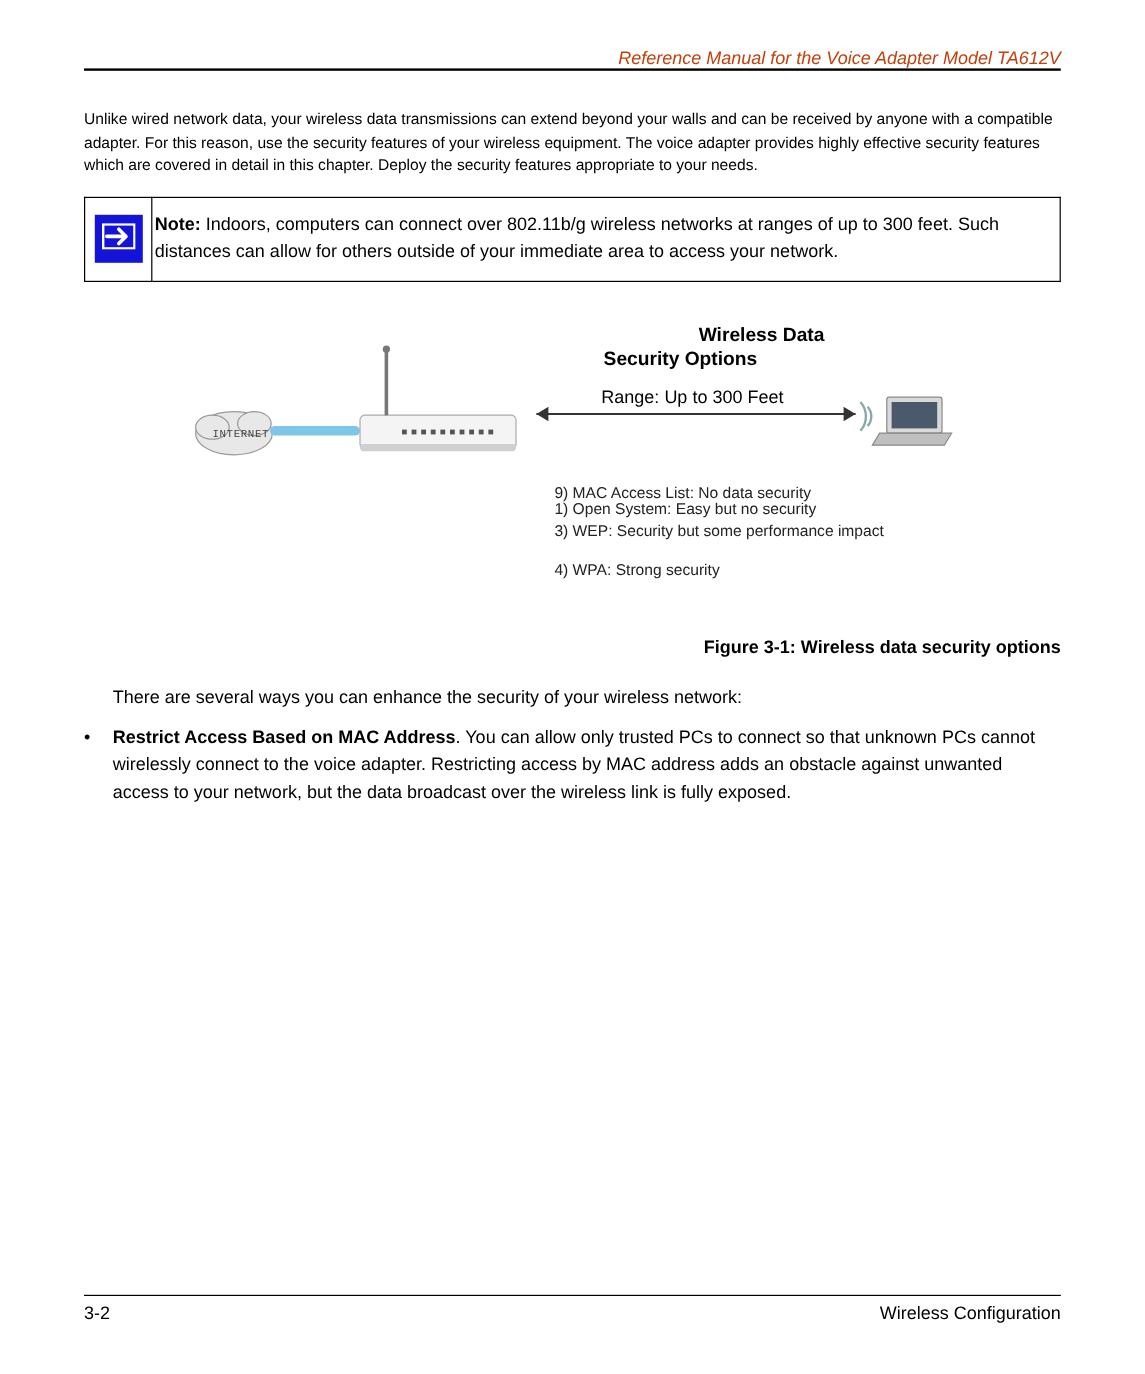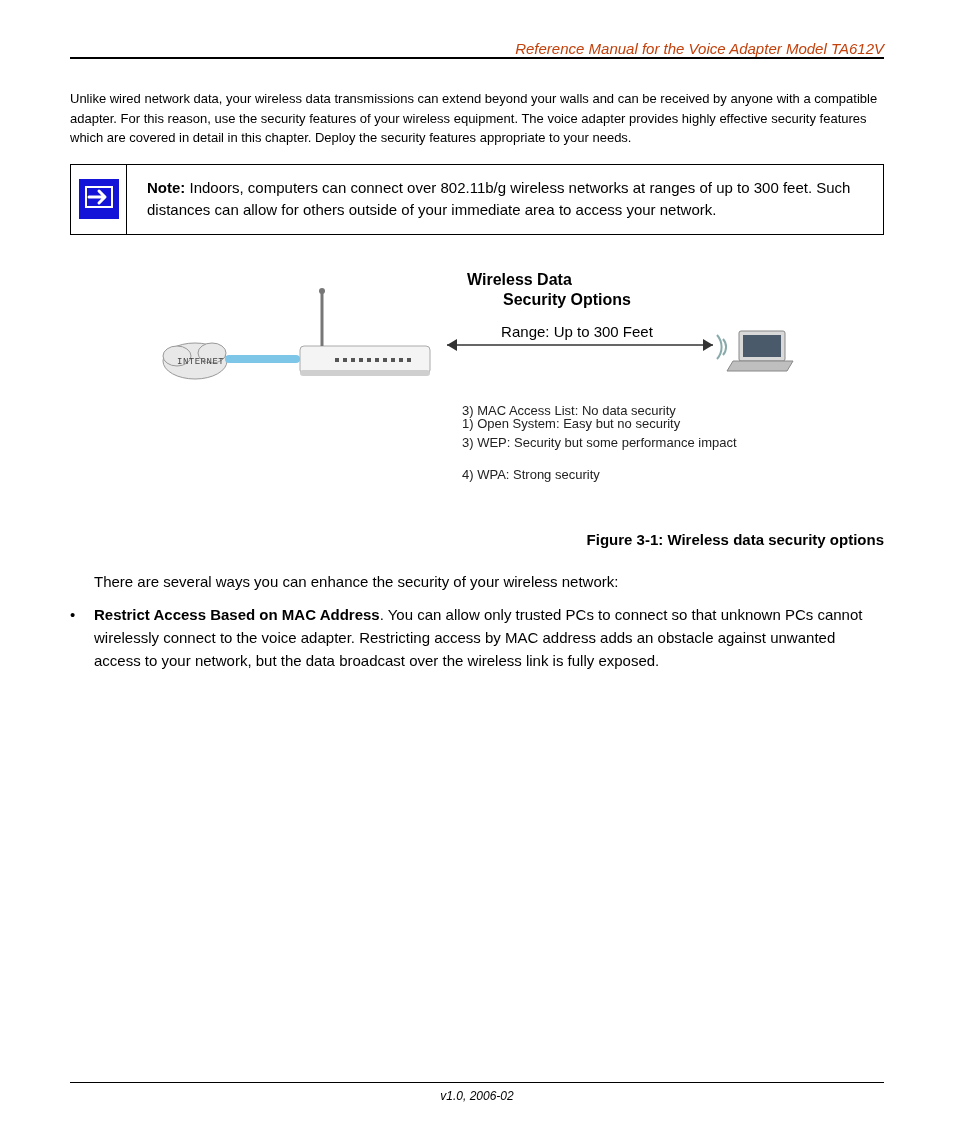--- a/index.html
+++ b/index.html
@@ -30,38 +30,38 @@
     color: #000;
   }
   .note-table {
     border: 1px solid #000;
     border-collapse: collapse;
     width: 100%;
     margin: 14px 0 26px 0;
   }
   .note-table td { border: 1px solid #000; vertical-align: middle; }
   .note-icon-cell { width: 56px; text-align: center; padding: 6px; }
-  .note-text-cell { padding: 12px 20px; font-size: 15px; line-height: 1.5; }
+  .note-text-cell { padding: 12px 2px; font-size: 15px; line-height: 1.5; }
   .note-icon {
     width: 40px; height: 40px;
     background: #1414d8;
     display: inline-flex; align-items: center; justify-content: center;
   }
   .note-arrow { color: #fff; font-size: 26px; font-weight: bold; }
   .figure-wrap {
     width: 640px;
     margin: 26px auto 10px auto;
     position: relative;
     height: 260px;
   }
   .internet-label {
     position: absolute; left: 20px; top: 96px;
     font-size: 9px; font-family: Liberation Mono, monospace; color: #444; letter-spacing: 0.5px;
   }
-  .fig-title1 { position:absolute; left:310px; top:10px; width:220px; text-align:left; font-weight:bold; font-size:16px; }
+  .fig-title1 { position:absolute; left:310px; top:10px; width:220px; text-align:right; font-weight:bold; font-size:16px; }
   .fig-title2 { position:absolute; left:300px; top:30px; width:220px; text-align:center; font-weight:bold; font-size:16px; }
   .fig-range  { position:absolute; left:310px; top:62px; width:220px; text-align:center; font-size:15px; }
   .opt { position:absolute; left:305px; font-size:13px; color:#222; }
   .opt1 { top:110px;margin-top:45px; } .opt2 { top:142px; } .opt3 { top:174px; } .opt4 { top:206px; }
   .fig-caption { text-align: right; font-weight: bold; font-size: 15px; margin-top: 4px; }
   .sec-body { font-size: 15px; line-height: 1.55; margin-top: 22px; margin-left: 24px; }
   .bullet-row { display: flex; align-items: flex-start; margin-top: 10px; font-size: 15px; line-height:1.55; }
   .bullet-dot { width: 24px; flex: 0 0 24px; }
   .footer {
     position: absolute; left: 70px; right: 70px; bottom: 42px;
@@ -137,32 +137,35 @@
 
     <path d="M566 78 A12 12 0 0 1 566 94" fill="none" stroke="#8aa" stroke-width="2"></path>
     <path d="M560 74 A18 18 0 0 1 560 98" fill="none" stroke="#8aa" stroke-width="2"></path>
   </svg>
 
   <div class="internet-label">INTERNET</div>
   <div class="fig-title1">Wireless Data</div>
   <div class="fig-title2">Security Options</div>
   <div class="fig-range">Range: Up to 300 Feet</div>
   <div class="opt opt1">1) Open System:  Easy but no security</div>
-  <div class="opt opt2">3) MAC Access List:  No data security</div>
+  <div class="opt opt2">9) MAC Access List:  No data security</div>
   <div class="opt opt3">3) WEP:  Security but some performance impact</div>
   <div class="opt opt4">4) WPA:  Strong security</div>
 </div>
 
 <div class="fig-caption">Figure 3-1:  Wireless data security options</div>
 
 <p class="sec-body">There are several ways you can enhance the security of your wireless network:</p>
 
 <div class="bullet-row">
   <div class="bullet-dot">•</div>
   <div>
     <b>Restrict Access Based on MAC Address</b><span>. You can allow only trusted PCs to connect so that unknown PCs cannot wirelessly connect to the voice adapter. Restricting access by MAC address adds an obstacle against unwanted access to your network, but the data broadcast over the wireless link is fully exposed.</span>
   </div>
 </div>
 
 <div class="footer">
   <hr>
-  <div class="ver">v1.0, 2006-02</div>
+  <div class="footer-row">
+    <span>3-2</span>
+    <span>Wireless Configuration</span>
+  </div>
 </div>
 
 </body></html>

